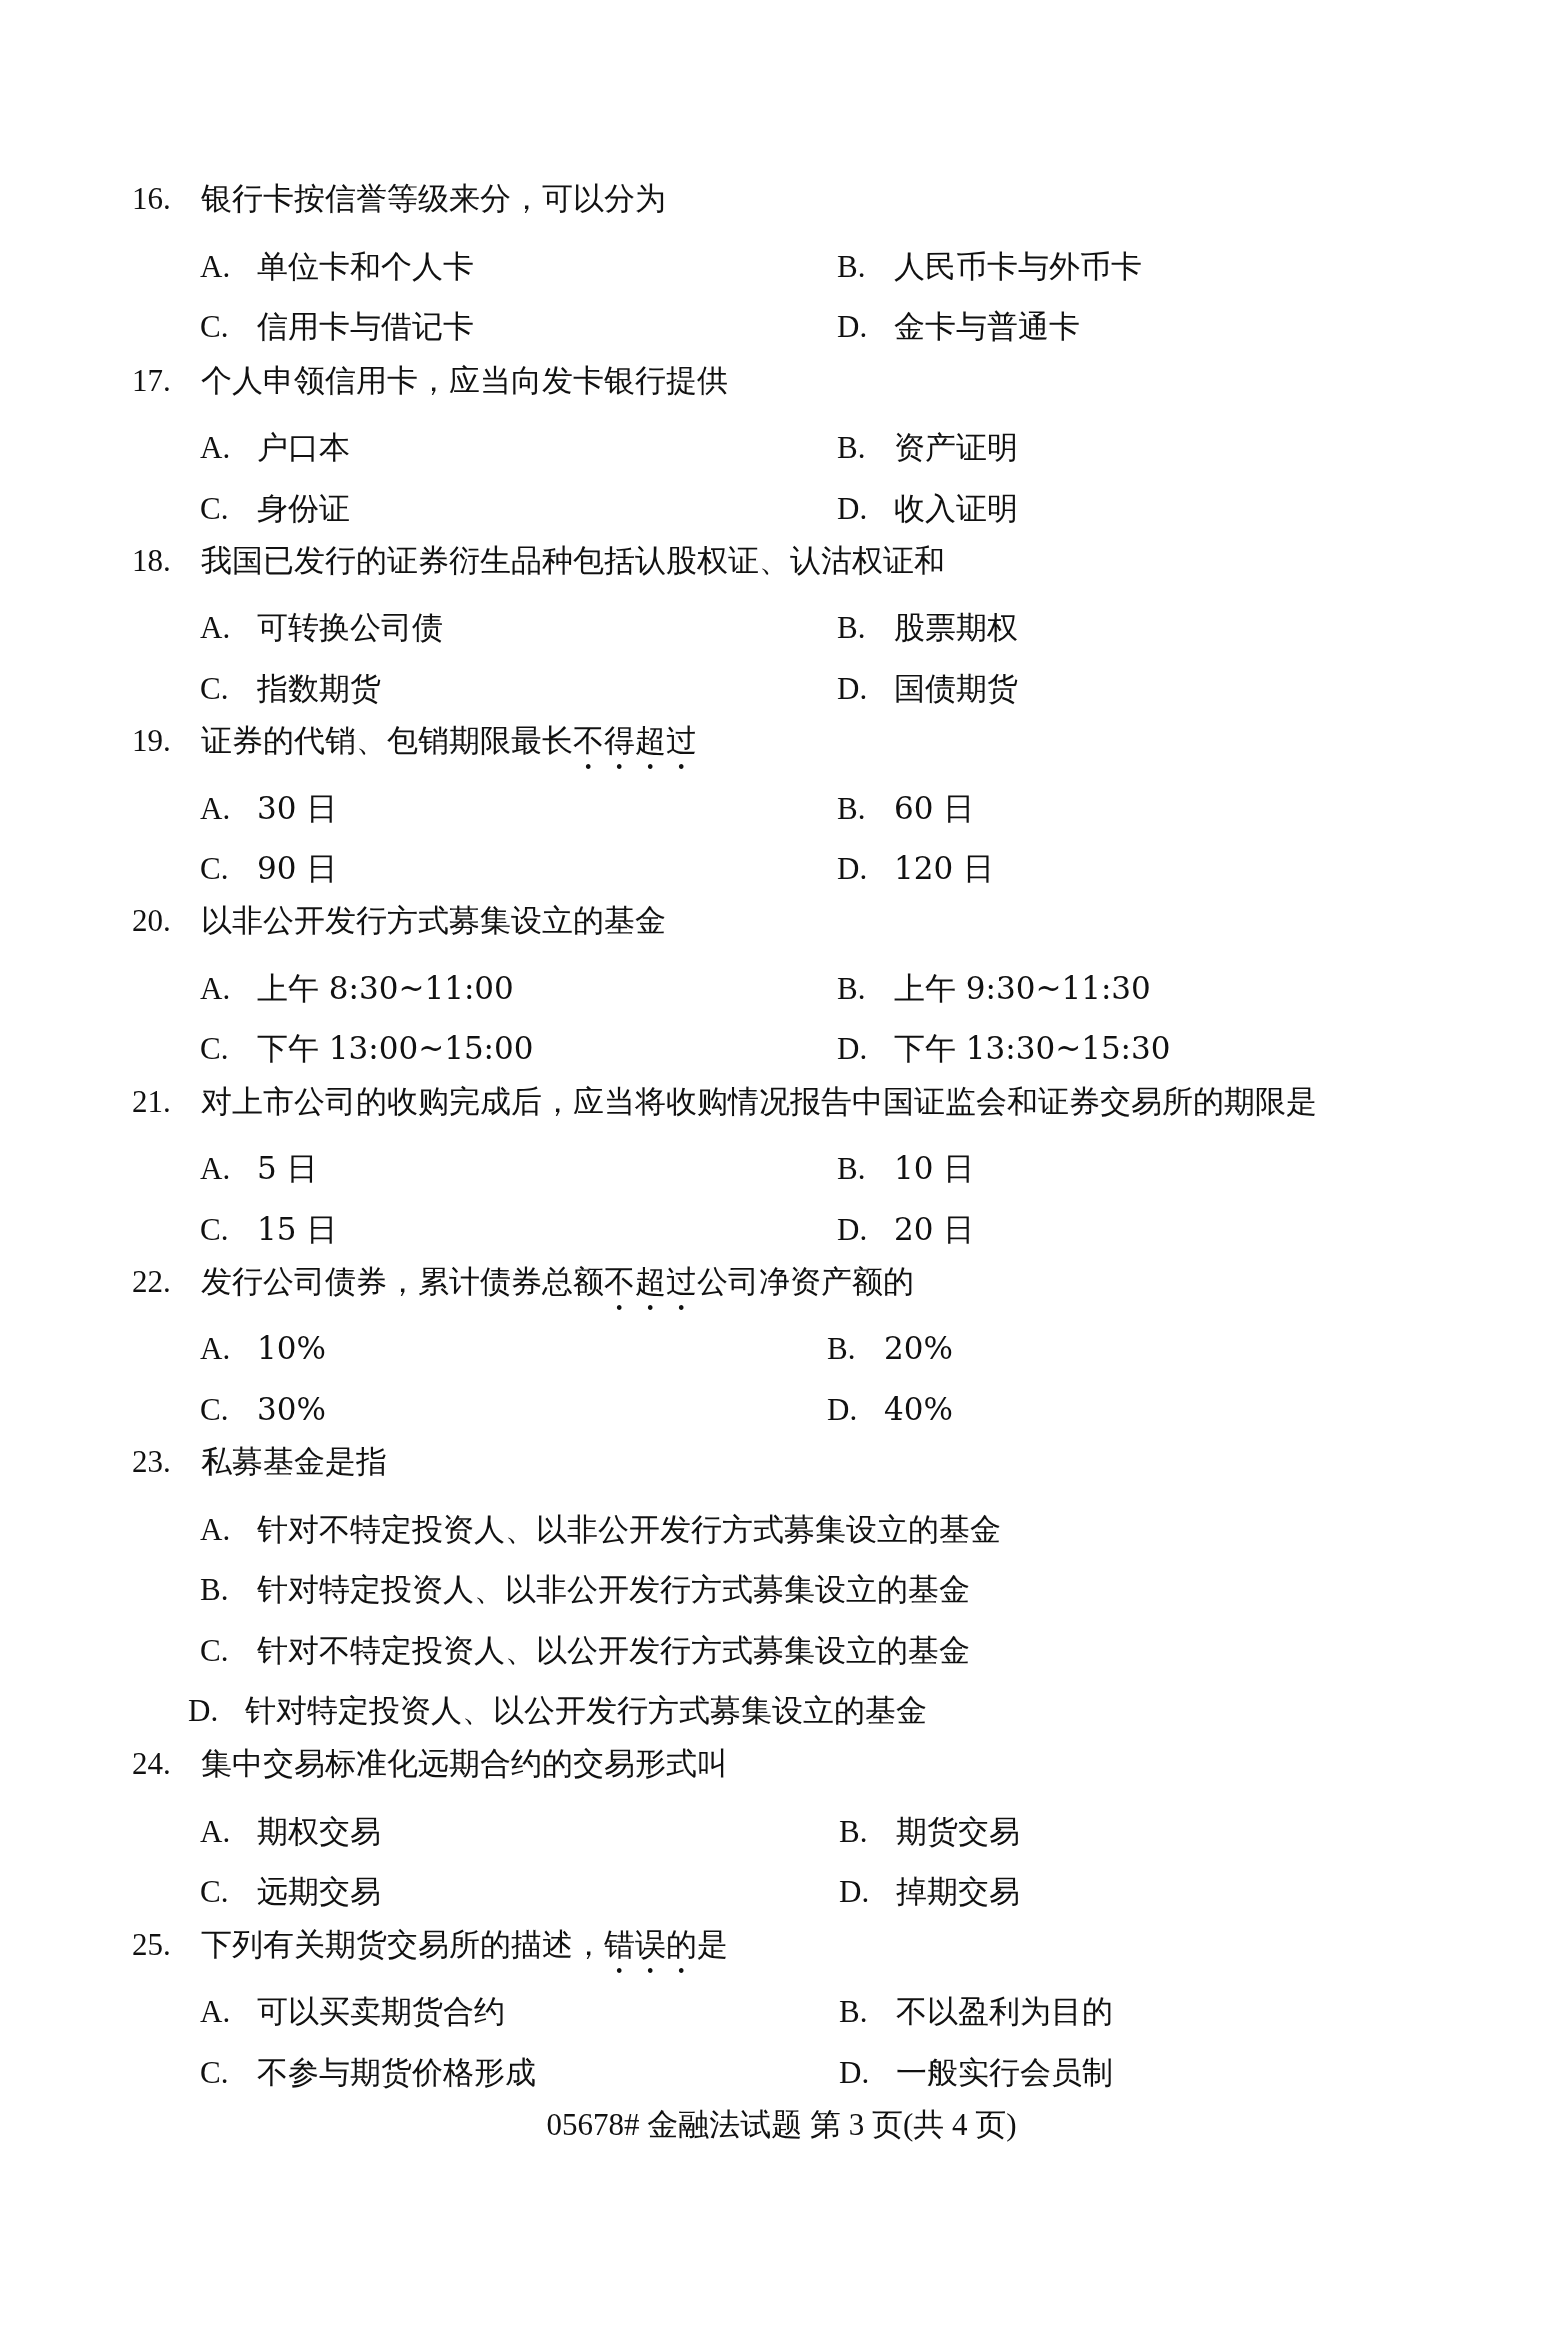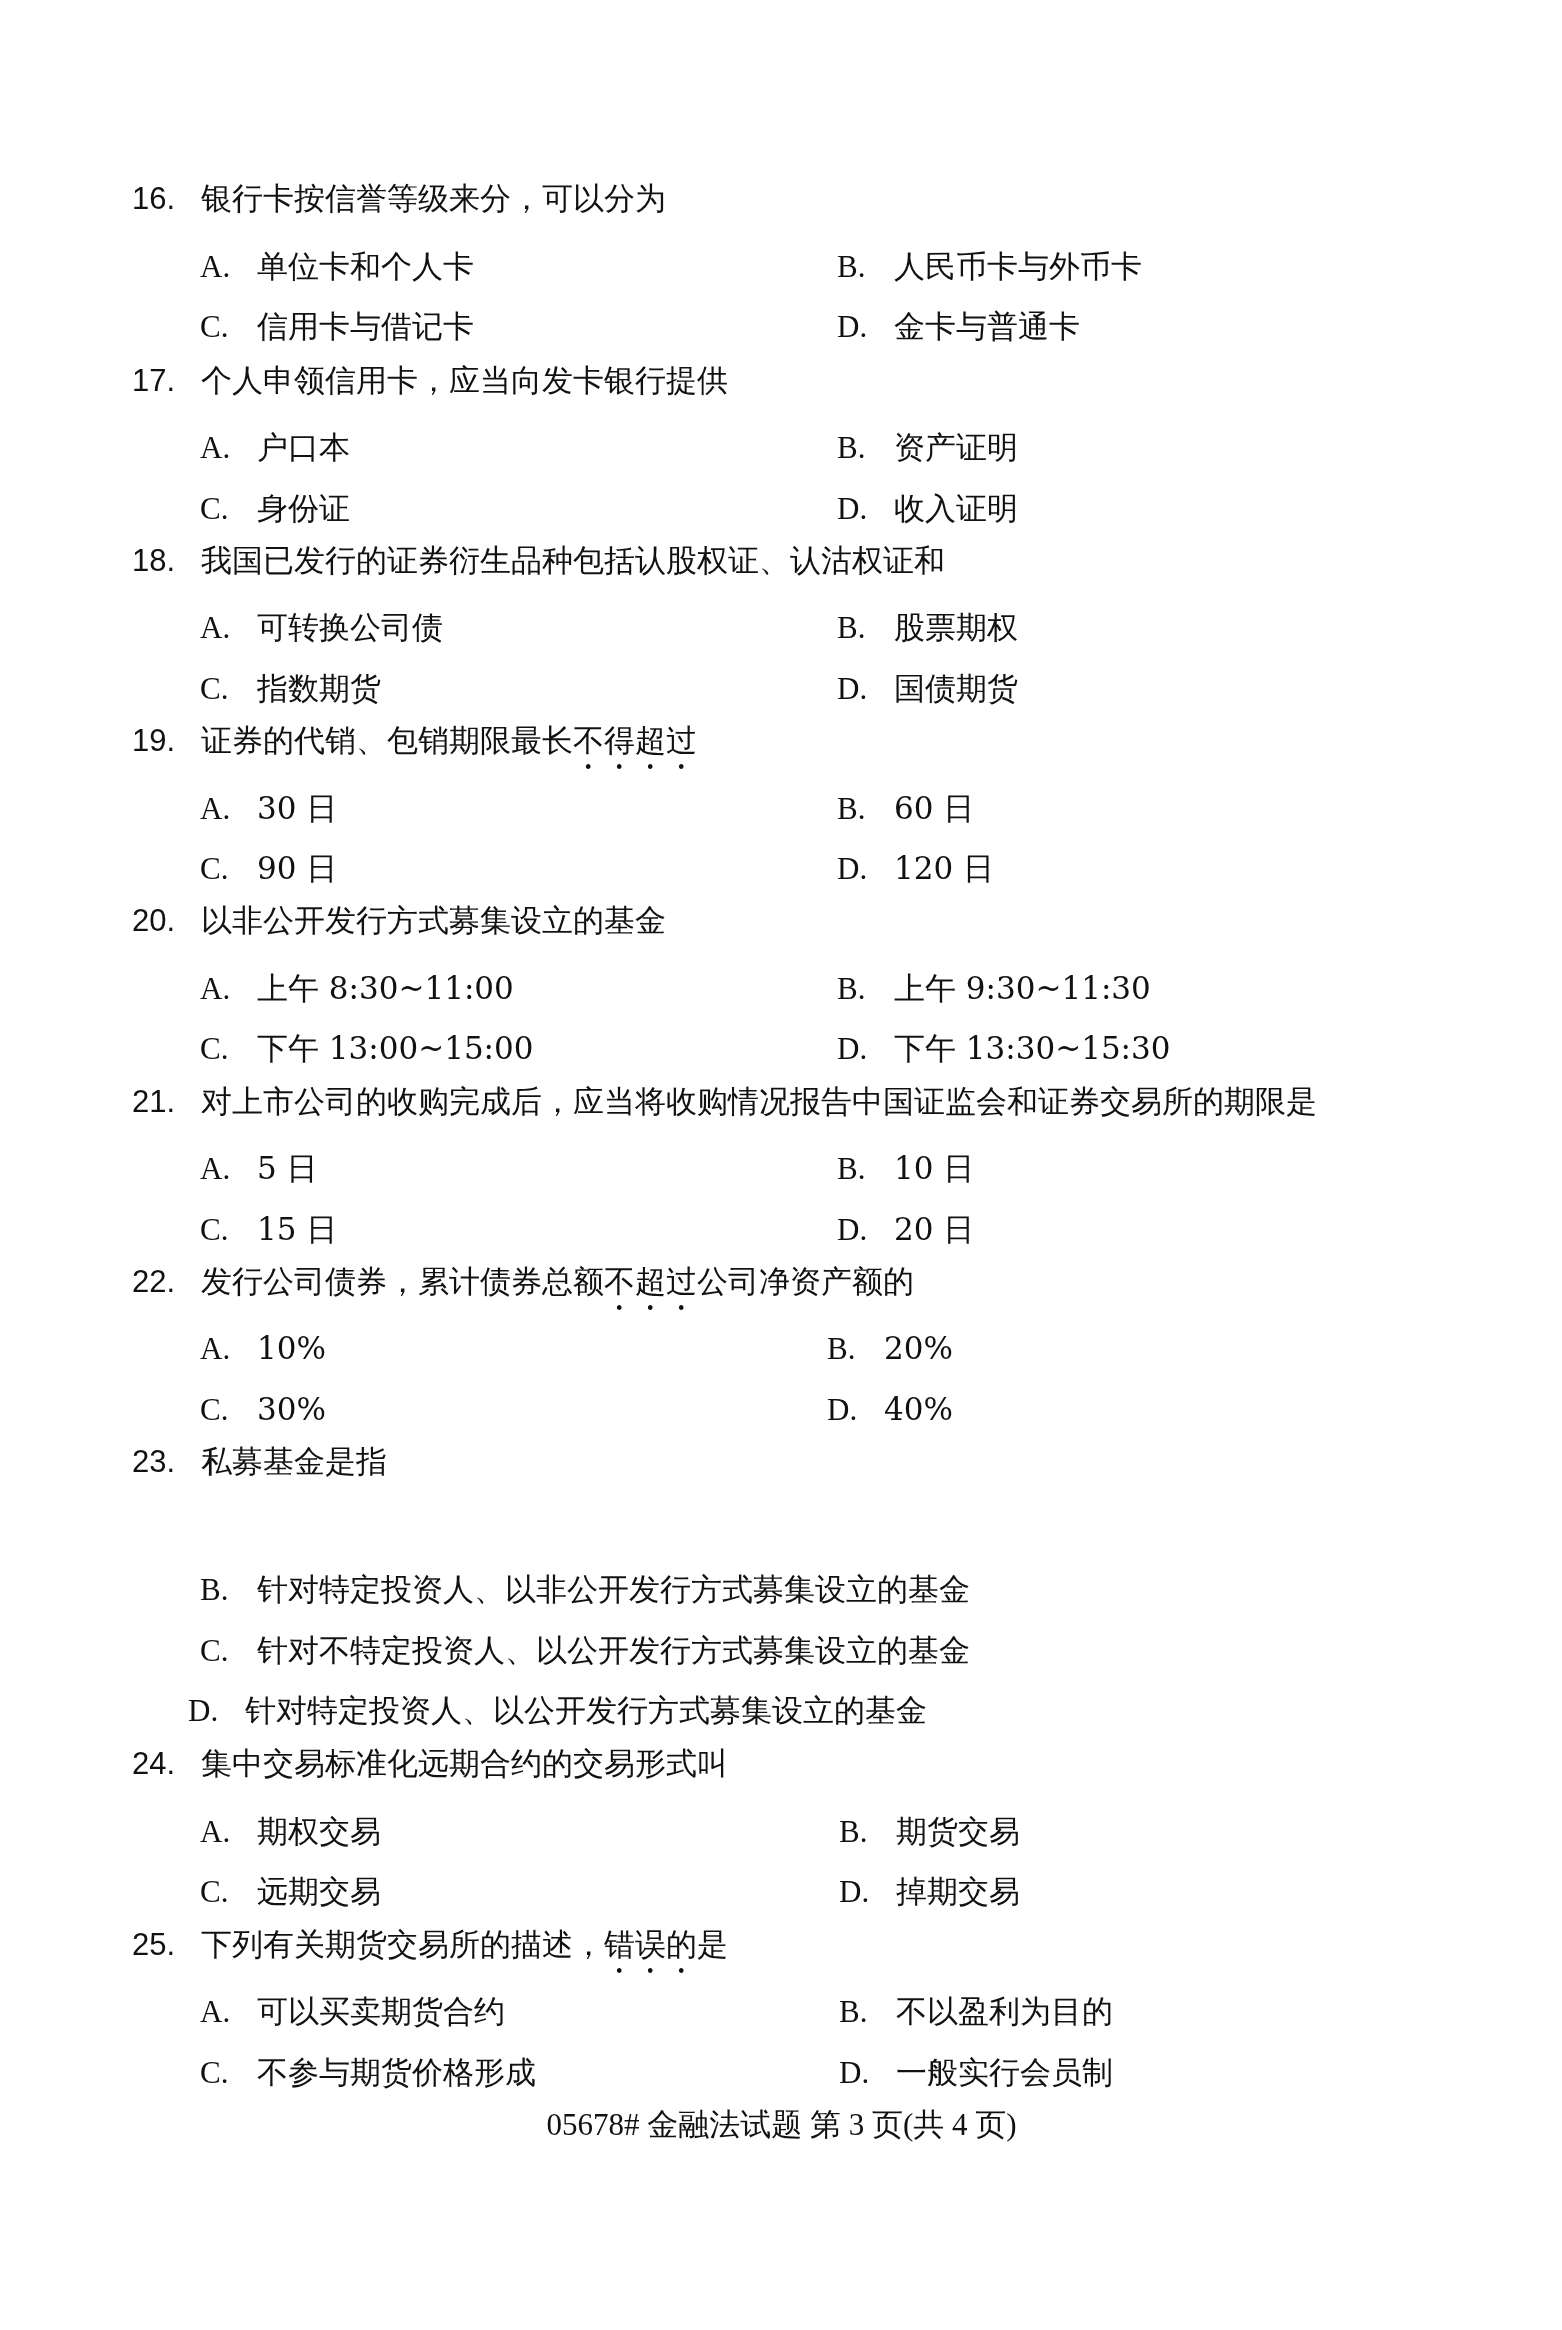--- a/index.html
+++ b/index.html
@@ -3,21 +3,21 @@
 <meta charset="utf-8">
 <style>
   html, body { margin:0; padding:0; background:#ffffff; }
   body {
     width:1563px; height:2330px; position:relative; overflow:hidden;
     font-family: "DejaVu Serif", "Liberation Serif", serif;
     color:#111111;
   }
   .page { position:absolute; left:0; top:0; width:1563px; height:2330px; }
   .q { position:absolute; left:132px; font-size:31px; line-height:38px; white-space:nowrap; }
-  .qnum { display:inline-block; width:69px; font-family:Liberation Sans, sans-serif; }
+  .qnum { display:inline-block; width:69px; font-family:Liberation Serif, serif; }
   .opt { position:absolute; font-size:31px; line-height:52px; white-space:nowrap; }
   .olab { display:inline-block; width:57px; font-family:"Liberation Serif", serif; }
   .em { text-emphasis: dot; -webkit-text-emphasis: dot; text-emphasis-position: under right; -webkit-text-emphasis-position: under; }
   .footer { position:absolute; left:0; width:1563px; top:2090px; text-align:center; font-size:31px; line-height:38px;font-family:Liberation Serif, serif; }
 </style>
 </head>
 <body>
 
 <div class="page">
 
@@ -73,20 +73,21 @@
     <span class="qnum">22.</span><span>发行公司债券，累计债券总额</span><span class="em">不超过</span><span>公司净资产额的</span>
   </div>
   <div class="opt" style="left:200px;top:1322px"><span class="olab">A.</span><span>10%</span></div>
   <div class="opt" style="left:827px;top:1322px"><span class="olab">B.</span><span>20%</span></div>
   <div class="opt" style="left:200px;top:1383px"><span class="olab">C.</span><span>30%</span></div>
   <div class="opt" style="left:827px;top:1383px"><span class="olab">D.</span><span>40%</span></div>
 
   <div class="q" style="top:1442px">
     <span class="qnum">23.</span><span>私募基金是指</span>
   </div>
+  <div class="opt" style="left:200px;top:1503px"><span class="olab">A.</span><span>针对不特定投资人、以非公开发行方式募集设立的基金</span></div>
   <div class="opt" style="left:200px;top:1563px"><span class="olab">B.</span><span>针对特定投资人、以非公开发行方式募集设立的基金</span></div>
   <div class="opt" style="left:200px;top:1624px"><span class="olab">C.</span><span>针对不特定投资人、以公开发行方式募集设立的基金</span></div>
   <div class="opt" style="left:188px;top:1684px"><span class="olab">D.</span><span>针对特定投资人、以公开发行方式募集设立的基金</span></div>
 
   <div class="q" style="top:1744px">
     <span class="qnum">24.</span><span>集中交易标准化远期合约的交易形式叫</span>
   </div>
   <div class="opt" style="left:200px;top:1805px"><span class="olab">A.</span><span>期权交易</span></div>
   <div class="opt" style="left:839px;top:1805px"><span class="olab">B.</span><span>期货交易</span></div>
   <div class="opt" style="left:200px;top:1865px"><span class="olab">C.</span><span>远期交易</span></div>

